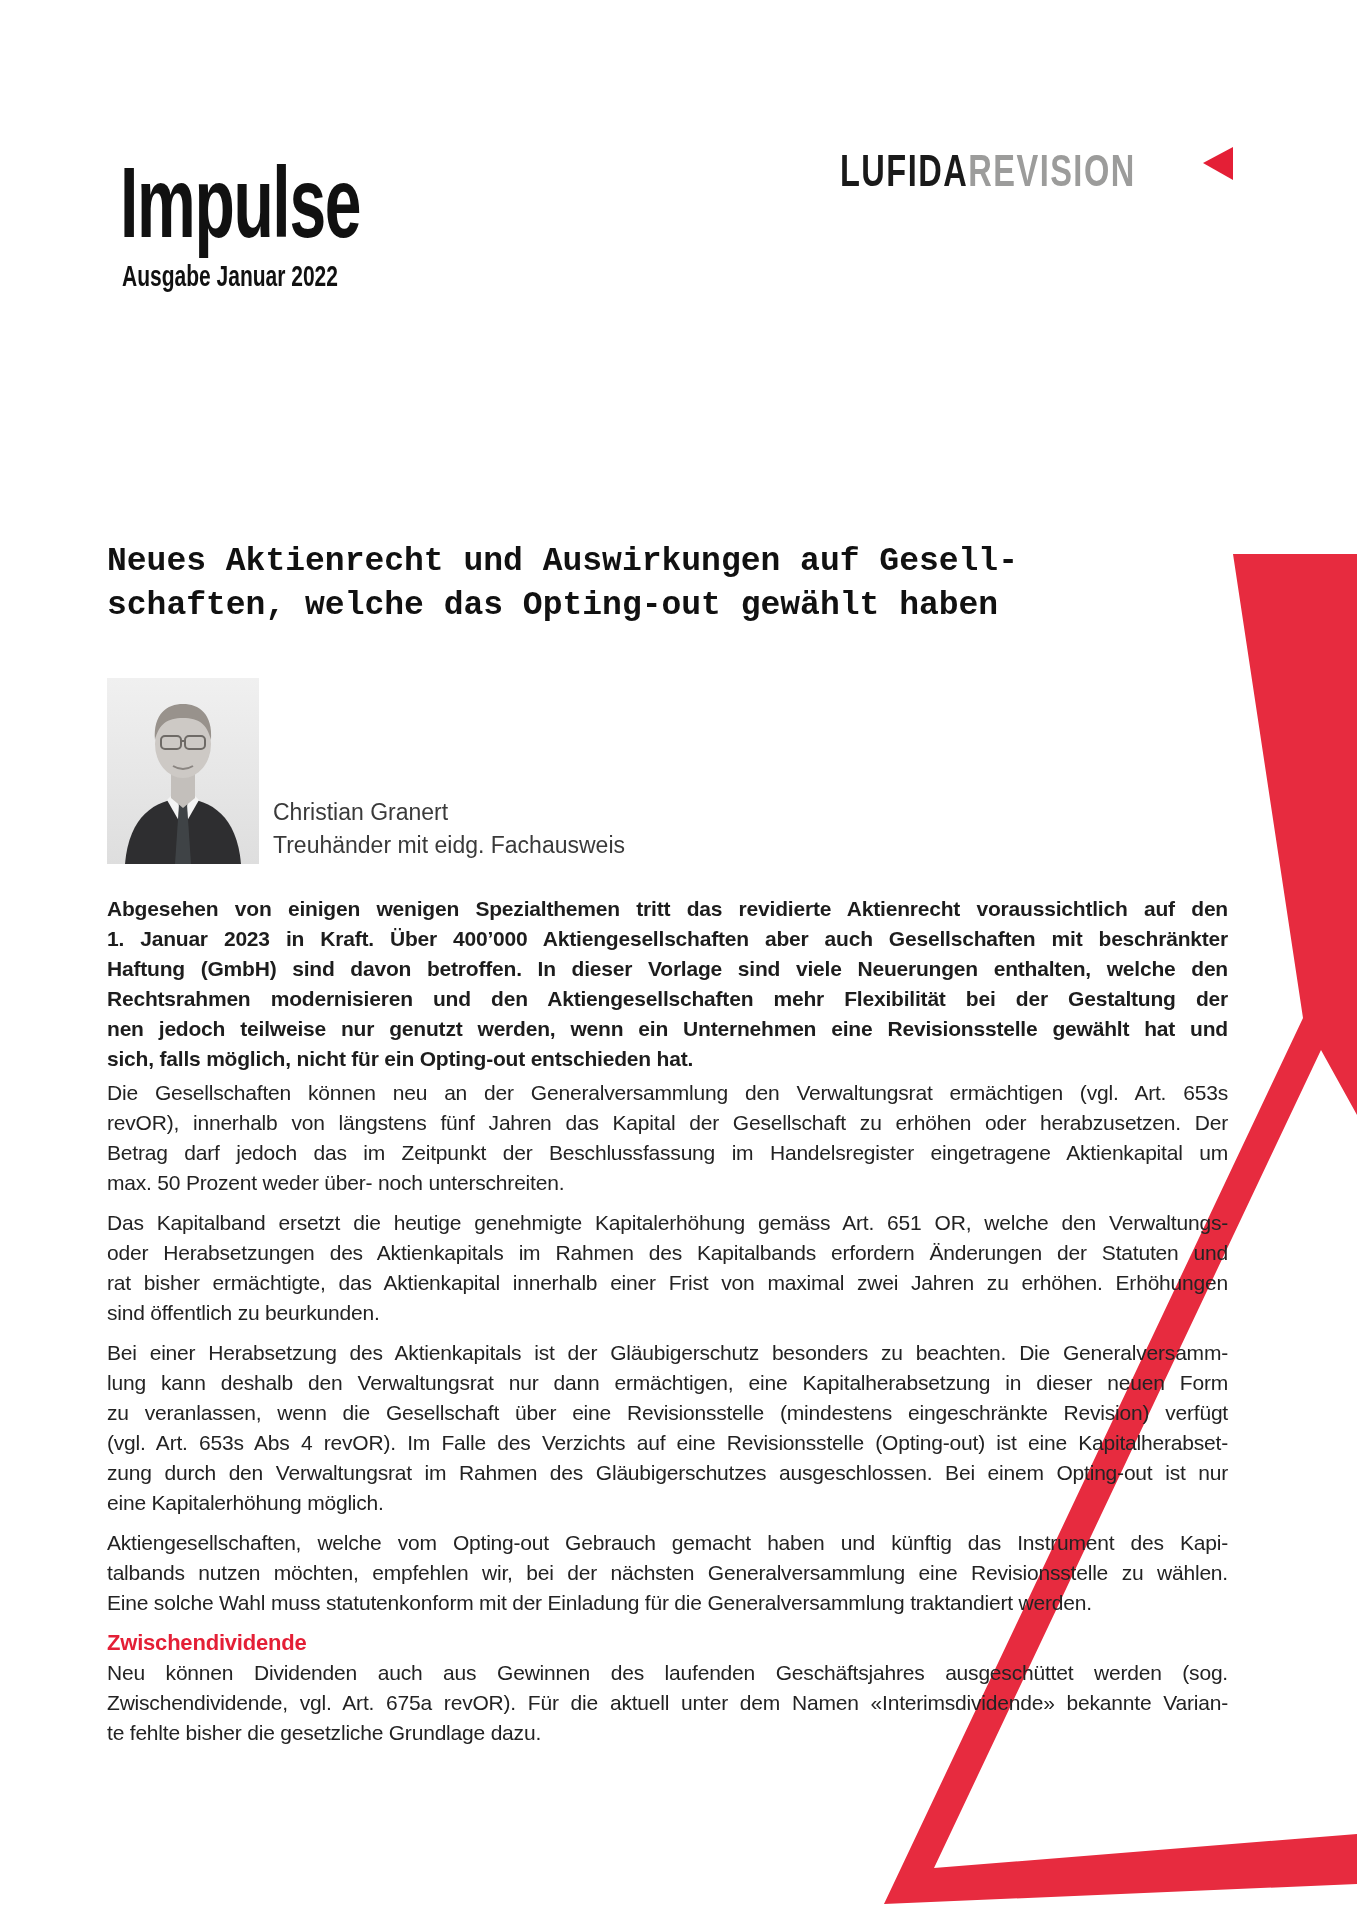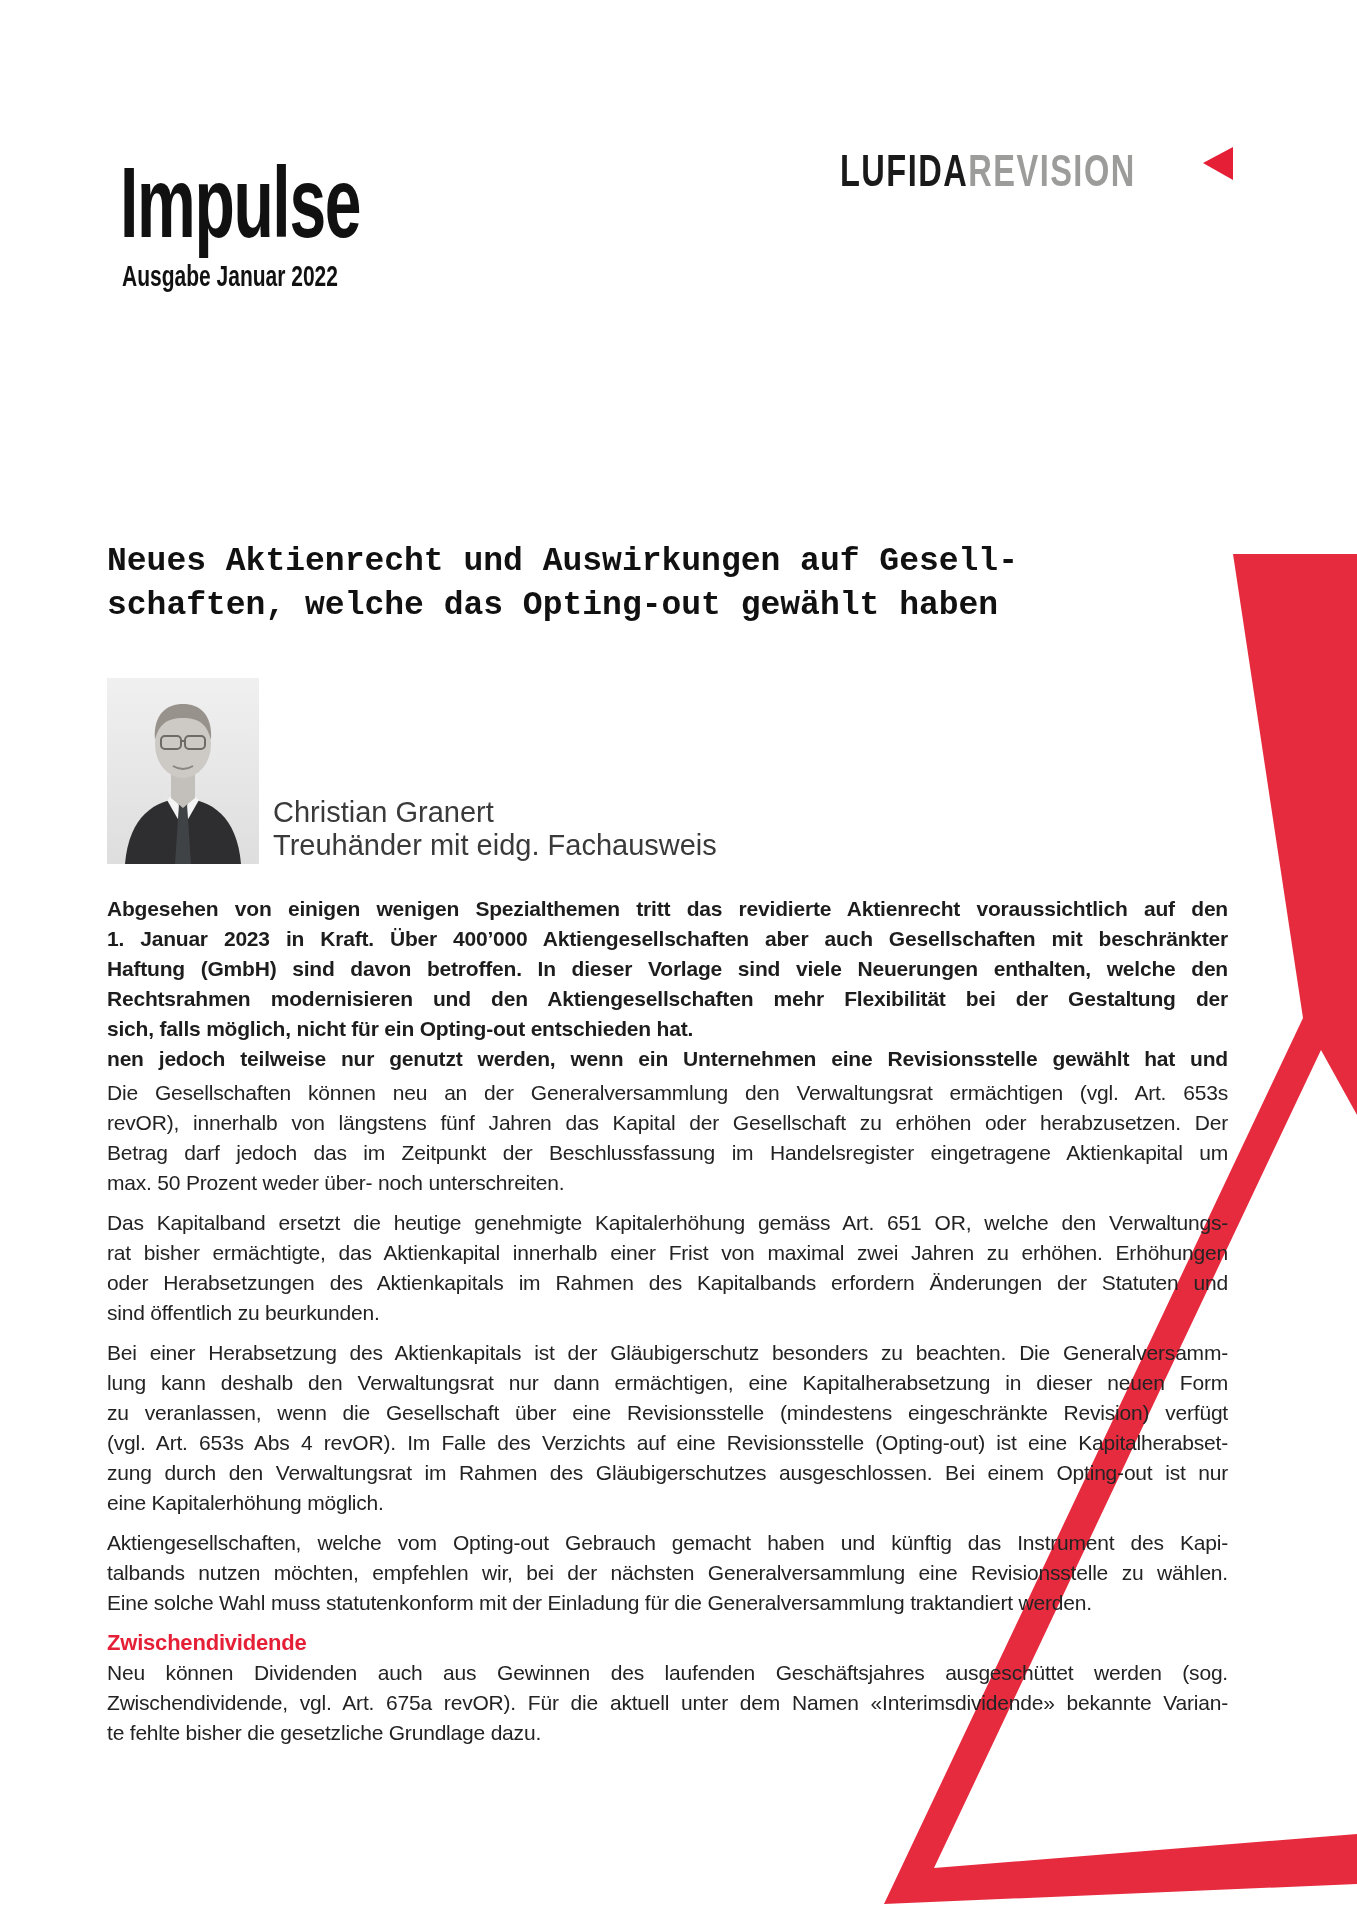--- a/index.html
+++ b/index.html
@@ -28,21 +28,21 @@
          border-bottom:17px solid transparent;z-index:2;}
 
   
   #col{position:absolute;left:107px;top:540px;width:1121px;z-index:1;}
 
   .tline{font-size:33px;font-weight:700;line-height:44px;color:#111;letter-spacing:0;}
   #title{margin-bottom:50px;font-family:Liberation Mono, monospace;}
 
   .author-row{display:flex;align-items:flex-end;height:186px;margin-bottom:30px;}
   .photo{width:152px;height:186px;flex:0 0 152px;background:#e9e9e9;}
-  .caption{margin-left:14px;padding-bottom:2px;font-size:29px;line-height:33px;color:#3a3a3a;}
+  .caption{margin-left:14px;padding-bottom:2px;font-size:23px;line-height:33px;color:#3a3a3a;}
 
   #intro{margin-bottom:4px;margin-top:8px;}
   #intro .ln{font-size:21px;font-weight:700;line-height:30px;letter-spacing:-0.2px;color:#1d1d1d;}
 
   .ln{height:30px;overflow:hidden;text-align:justify;text-align-last:justify;
       font-size:21px;line-height:30px;letter-spacing:-0.2px;}
   .ln.last{text-align-last:left;}
 
   .shead{font-size:22px;font-weight:700;line-height:30px;color:#e41f36;letter-spacing:-0.2px;}
   .para{margin:0 0 10px 0;}
@@ -107,36 +107,36 @@
         <div>Christian Granert</div>
         <div>Treuhänder mit eidg. Fachausweis</div>
       </div>
     </div>
 
     <div id="intro">
         <div class="ln">Abgesehen von einigen wenigen Spezialthemen tritt das revidierte Aktienrecht voraussichtlich auf den</div>
         <div class="ln">1. Januar 2023 in Kraft. Über 400’000 Aktiengesellschaften aber auch Gesellschaften mit beschränkter</div>
         <div class="ln">Haftung (GmbH) sind davon betroffen. In dieser Vorlage sind viele Neuerungen enthalten, welche den</div>
         <div class="ln">Rechtsrahmen modernisieren und den Aktiengesellschaften mehr Flexibilität bei der Gestaltung der</div>
+        <div class="ln">nen jedoch teilweise nur genutzt werden, wenn ein Unternehmen eine Revisionsstelle gewählt hat und</div>
         <div class="ln last">sich, falls möglich, nicht für ein Opting-out entschieden hat.</div>
-        <div class="ln">nen jedoch teilweise nur genutzt werden, wenn ein Unternehmen eine Revisionsstelle gewählt hat und</div>
       </div>
 
     <div id="sections">
         <div class="sect">
           <div class="para">
             <div class="ln">Die Gesellschaften können neu an der Generalversammlung den Verwaltungsrat ermächtigen (vgl. Art. 653s</div>
             <div class="ln">revOR), innerhalb von längstens fünf Jahren das Kapital der Gesellschaft zu erhöhen oder herabzusetzen. Der</div>
             <div class="ln">Betrag darf jedoch das im Zeitpunkt der Beschlussfassung im Handelsregister eingetragene Aktienkapital um</div>
             <div class="ln last">max. 50 Prozent weder über- noch unterschreiten.</div>
           </div>
           <div class="para">
             <div class="ln">Das Kapitalband ersetzt die heutige genehmigte Kapitalerhöhung gemäss Art. 651 OR, welche den Verwaltungs-</div>
+            <div class="ln">oder Herabsetzungen des Aktienkapitals im Rahmen des Kapitalbands erfordern Änderungen der Statuten und</div>
             <div class="ln">rat bisher ermächtigte, das Aktienkapital innerhalb einer Frist von maximal zwei Jahren zu erhöhen. Erhöhungen</div>
-            <div class="ln">oder Herabsetzungen des Aktienkapitals im Rahmen des Kapitalbands erfordern Änderungen der Statuten und</div>
             <div class="ln last">sind öffentlich zu beurkunden.</div>
           </div>
           <div class="para">
             <div class="ln">Bei einer Herabsetzung des Aktienkapitals ist der Gläubigerschutz besonders zu beachten. Die Generalversamm-</div>
             <div class="ln">lung kann deshalb den Verwaltungsrat nur dann ermächtigen, eine Kapitalherabsetzung in dieser neuen Form</div>
             <div class="ln">zu veranlassen, wenn die Gesellschaft über eine Revisionsstelle (mindestens eingeschränkte Revision) verfügt</div>
             <div class="ln">(vgl. Art. 653s Abs 4 revOR). Im Falle des Verzichts auf eine Revisionsstelle (Opting-out) ist eine Kapitalherabset-</div>
             <div class="ln">zung durch den Verwaltungsrat im Rahmen des Gläubigerschutzes ausgeschlossen. Bei einem Opting-out ist nur</div>
             <div class="ln last">eine Kapitalerhöhung möglich.</div>
           </div>

